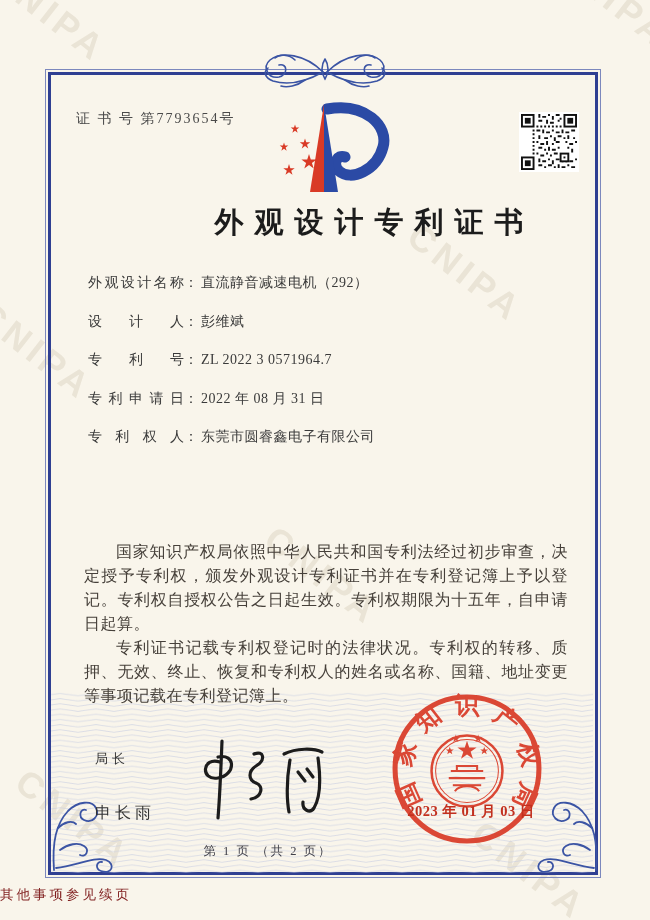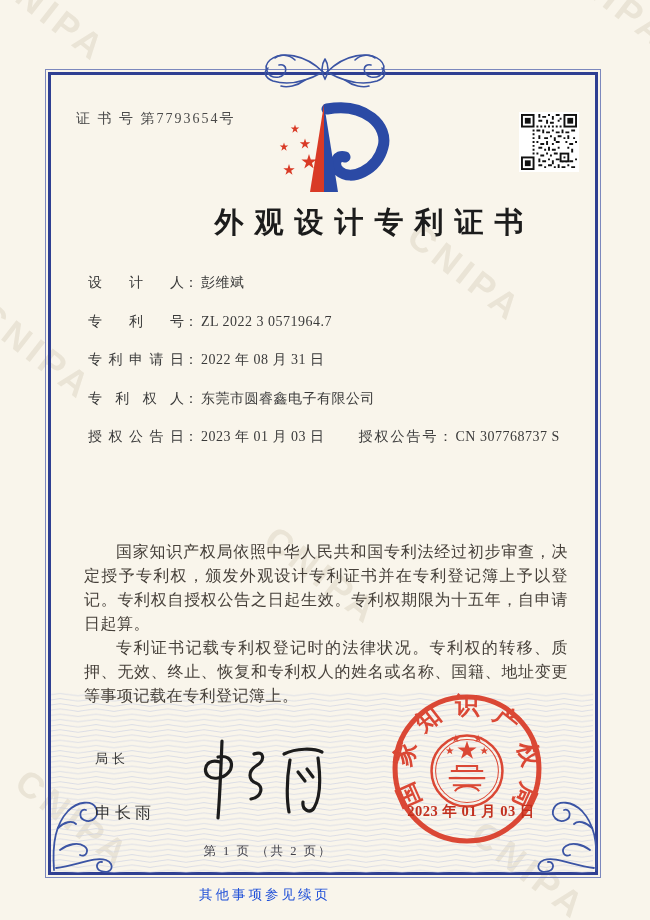--- a/index.html
+++ b/index.html
@@ -37,22 +37,22 @@
   .sig-title{position:absolute;left:95px;top:750px;font-size:13px;letter-spacing:4px;color:#333;}
   .sig-name{position:absolute;left:95px;top:803px;font-size:16px;letter-spacing:4px;color:#333;}
   .sig-script{position:absolute;left:190px;top:736px;}
   
   .seal{position:absolute;left:390px;top:692px;}
   .seal-date{position:absolute;left:396px;top:802px;width:150px;text-align:center;
              font-size:14.5px;font-weight:700;color:#c2301f;letter-spacing:.5px;}
   
   .page-no{position:absolute;left:0;top:843px;width:536px;text-align:center;
            font-size:12.5px;letter-spacing:2px;color:#40404a;}
-  .cont-note{position:absolute;left:0;top:886px;width:530px;text-align:center;
-             font-size:13.5px;letter-spacing:3px;color:#1d4ed8;}
+  .cont-note{position:absolute;left:0;top:886px;width:530px;
+             font-size:13.5px;letter-spacing:3px;color:#7f1d1d;}
   
   .orn-top{position:absolute;left:235px;top:46px;}
   .orn-bl{position:absolute;left:48px;top:798px;}
   .orn-br{position:absolute;left:520px;top:798px;}
 </style>
 </head>
 <body>
 
 <div class="page">
 
@@ -149,33 +149,33 @@
     <path fill="#111" d="M9 0h1v2H9z M11 1h2v1h-2z M14 0h1v1h-1z M16 1h1v2h-1z M18 0h2v1h-2z M20 2h1v1h-1z M9 3h2v1H9z M13 3h1v2h-1z M15 4h2v1h-2z M19 3h1v1h-1z M8 8h2v1H8z M11 8h1v2h-1z M13 9h2v1h-2z M16 8h1v1h-1z M18 9h2v1h-2z M21 8h1v2h-1z M23 9h2v1h-2z M26 8h2v1h-2z M9 11h1v2H9z M12 12h2v1h-2z M15 11h1v1h-1z M17 12h1v2h-1z M19 11h2v1h-2z M22 12h1v1h-1z M24 11h1v2h-1z M27 12h1v1h-1z M8 14h1v1H8z M10 15h2v1h-2z M13 14h1v2h-1z M16 15h1v1h-1z M18 14h2v1h-2z M23 14h1v1h-1z M25 15h2v1h-2z M28 14h1v1h-1z M9 17h2v1H9z M12 18h1v1h-1z M14 17h1v2h-1z M16 18h2v1h-2z M19 17h1v1h-1z M24 17h1v1h-1z M26 18h1v2h-1z M8 20h1v1H8z M10 21h2v1h-2z M13 20h1v1h-1z M15 21h1v1h-1z M17 20h2v1h-2z M9 23h1v2H9z M11 24h2v1h-2z M14 23h1v1h-1z M16 24h1v2h-1z M18 23h2v1h-2z M21 24h1v1h-1z M23 23h1v2h-1z M25 24h2v1h-2z M28 23h1v1h-1z M9 26h2v1H9z M12 27h1v1h-1z M14 26h2v1h-2z M17 27h1v1h-1z M19 26h1v2h-1z M21 27h2v1h-2z M24 26h1v1h-1z M26 27h2v1h-2z"></path>
     <rect x="20" y="20" width="5" height="5" fill="#111"></rect>
     <rect x="21" y="21" width="3" height="3" fill="#fff"></rect>
     <rect x="22" y="22" width="1" height="1" fill="#111"></rect>
   </svg>
 
   <div class="title">外观设计专利证书</div>
 
   <div class="fields">
     <div class="row">
+      <span class="lbl">外观设计名称</span><span class="colon">：</span><span class="val">直流静音减速电机（292）</span>
+    </div>
+    <div class="row">
       <span class="lbl">设计人</span><span class="colon">：</span><span class="val">彭维斌</span>
     </div>
     <div class="row">
       <span class="lbl">专利号</span><span class="colon">：</span><span class="val">ZL 2022 3 0571964.7</span>
     </div>
     <div class="row">
       <span class="lbl">专利申请日</span><span class="colon">：</span><span class="val">2022 年 08 月 31 日</span>
     </div>
     <div class="row">
       <span class="lbl">专利权人</span><span class="colon">：</span><span class="val">东莞市圆睿鑫电子有限公司</span>
-    </div>
-    <div class="row">
-      <span class="lbl">授权公告日</span><span class="colon">：</span><span class="val">2023 年 01 月 03 日</span><span class="pair2"><span class="lbl2">授权公告号</span><span class="colon">：</span><span class="val">CN 307768737 S</span></span>
     </div>
   </div>
 
   <div class="body-text">
     <p>国家知识产权局依照中华人民共和国专利法经过初步审查，决定授予专利权，颁发外观设计专利证书并在专利登记簿上予以登记。专利权自授权公告之日起生效。专利权期限为十五年，自申请日起算。</p>
     <p>专利证书记载专利权登记时的法律状况。专利权的转移、质押、无效、终止、恢复和专利权人的姓名或名称、国籍、地址变更等事项记载在专利登记簿上。</p>
   </div>
 
   <div class="sig-title">局长</div>
   <div class="sig-name">申长雨</div>

